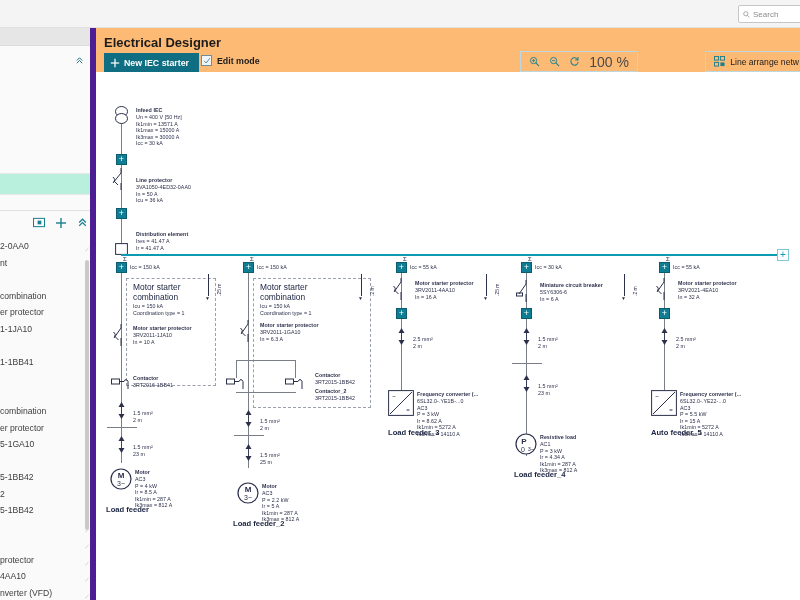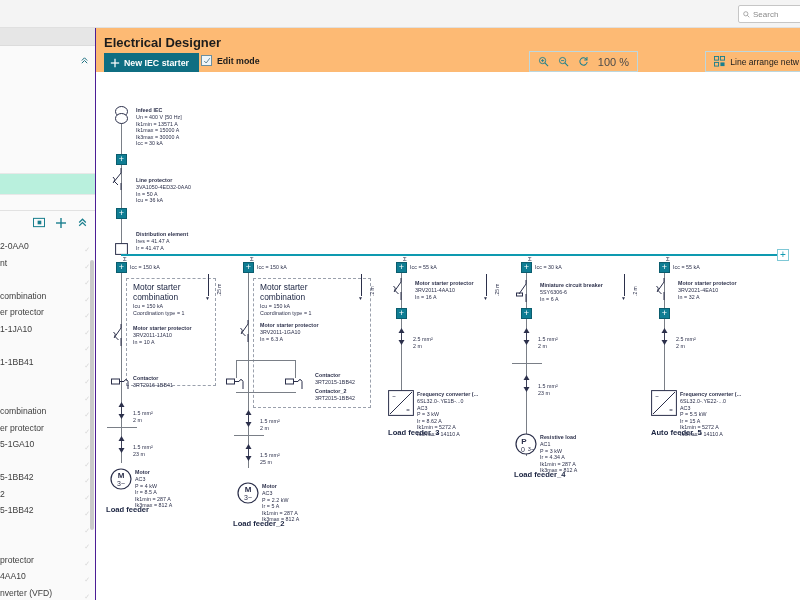--- a/index.html
+++ b/index.html
@@ -16,21 +16,21 @@
   .topbar { position:absolute; left:0; top:0; width:800px; height:28px;
             background:#f4f4f4; border-bottom:1px solid #e0e0e0; }
   .search-box { position:absolute; right:-8px; top:5px; width:70px; height:18px;
                 background:#fff; border:1px solid #c6c6c6; border-radius:2px;
                 display:flex; align-items:center; padding:0 4px; gap:3px;
                 font-size:8px; color:#8a8a8a; overflow:hidden; }
   .search-box svg { flex:0 0 auto; }
 
   
   .leftpanel { position:absolute; left:0; top:28px; width:96px; height:572px;
-               background:#fafafa; border-right:1px solid #4c1d95; overflow:hidden; }
+               background:#fafafa; border-right:6px solid #4c1d95; overflow:hidden; }
   .lp-header { position:absolute; left:0; top:0; width:96px; height:18px;
                background:#e6e6e6; border-bottom:1px solid #dcdcdc; }
   .lp-collapse { position:absolute; right:6px; top:28px; color:#1a6e7e; }
   .lp-green { position:absolute; left:0; top:145px; width:96px; height:22px;
               background:#b9f0dd; border-top:1px solid #e8e8e8; border-bottom:1px solid #e8e8e8;}
   .lp-toolrow { position:absolute; left:0; top:182px; width:96px; height:24px;
                 border-top:1px solid #e2e2e2; display:flex; align-items:center;
                 justify-content:flex-end; gap:10px; padding-right:8px; color:#1a7f8e; }
   .lp-tree { position:absolute; left:0; top:208px; width:96px; height:392px;
              overflow:hidden; padding-top:2px;}
@@ -49,21 +49,21 @@
                  background:#0f6e82; color:#fff; border:none; font-size:8.8px;
                  font-weight:bold; display:flex; align-items:center; gap:4px;
                  padding:0 10px 0 6px; cursor:pointer; font-family:inherit; }
   .editmode { position:absolute; left:105px; top:27px; display:flex; align-items:center;
               gap:5px; font-size:8.8px; font-weight:bold; color:#1c1c1c; cursor:pointer;}
   .chkbox { width:11px; height:11px; border:1px solid #6b8fa0; background:#eef6fa;
             display:flex; align-items:center; justify-content:center; }
   .zoomgroup { position:absolute; right:162px; top:23px; height:21px;
                border:1px solid #bcd7de; display:flex; align-items:center;
                gap:9px; padding:0 8px; color:#1a7f8e; }
-  .zoomlevel { font-size:11px; color:#4a4a4a; font-weight:normal; }
+  .zoomlevel { font-size:14px; color:#4a4a4a; font-weight:normal; }
   .autobtn { position:absolute; right:-8px; top:23px; height:21px;
              border:1px solid #bcd7de; display:flex; align-items:center; gap:5px;
              padding:0 8px; color:#1c1c1c; font-size:8.6px; overflow:hidden;
              white-space:nowrap; cursor:pointer; }
   .canvas { position:absolute; left:0; top:44px; width:704px; height:528px;
             background:#fff; overflow:hidden; }
   .canvas-sep { position:absolute; left:0; top:44px; width:704px; height:1px; background:#ececec;}
   .wire  { position:absolute; background:#7a7f87; width:1.3px; }
   .hline { position:absolute; background:#7a7f87; height:1px; }
   .busbar{ position:absolute; height:2.2px; background:#0e9ab0; }

